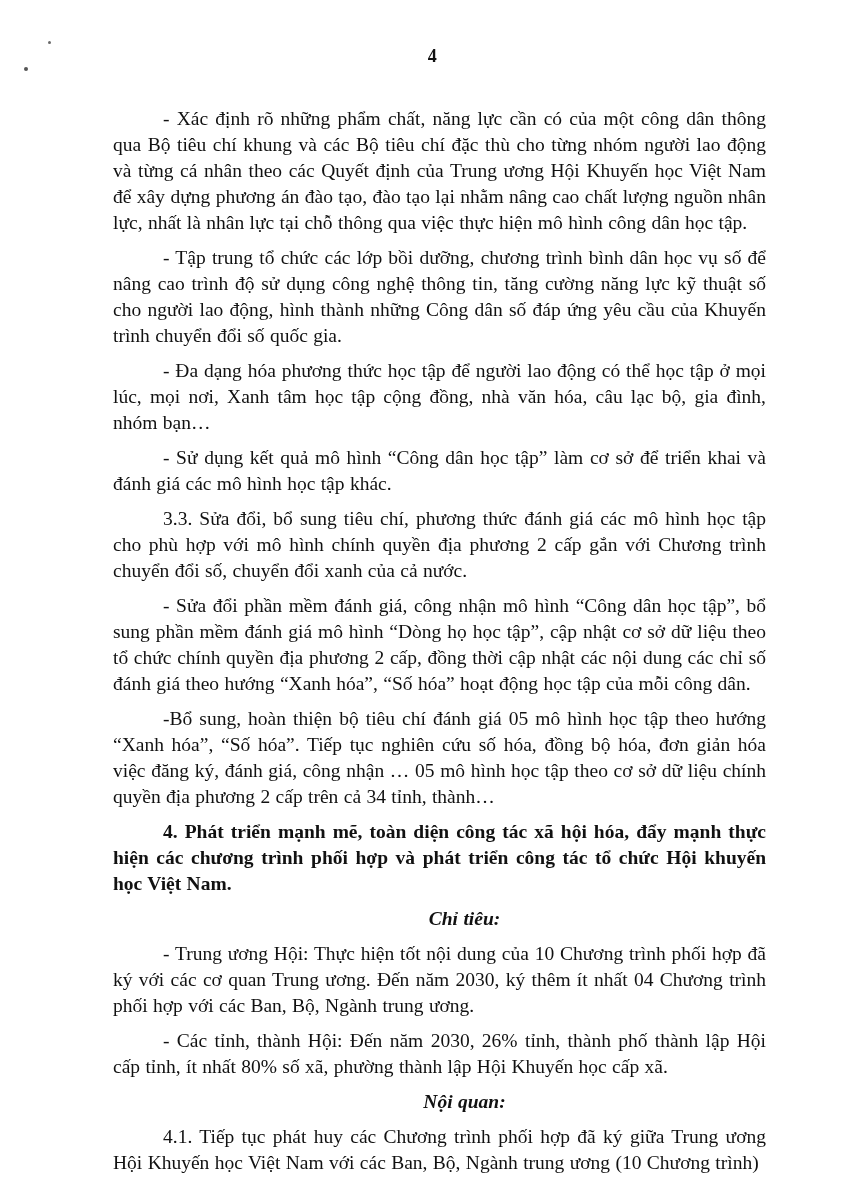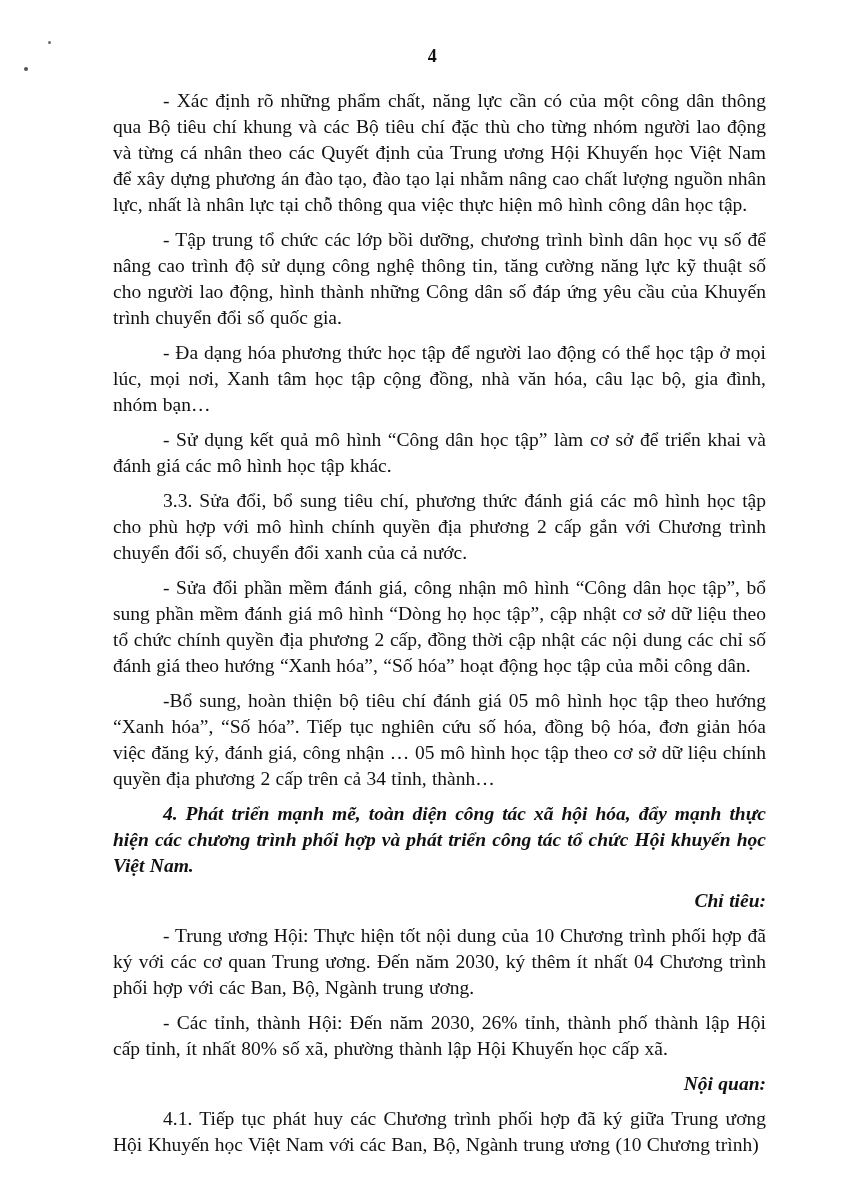--- a/index.html
+++ b/index.html
@@ -21,40 +21,39 @@
     left: 0;
     width: 849px;
     text-align: center;
     font-size: 18px;
     font-weight: 700;
     letter-spacing: 0.5px;
     transform: translateX(8px);
   }
   .text-block {
     position: absolute;
-    top: 88px;
+    top: 106px;
     left: 113px;
     width: 653px;
   }
   .para {
     margin: 0 0 9px 0;
     font-size: 19.5px;
     line-height: 26px;
     text-align: justify;
     text-indent: 50px;
     word-spacing: 0.5px;
   }
   .para.bold {
     font-weight: 700;
-    font-style: italic;
   }
   .para.bold-italic {
     font-weight: 700;
     font-style: italic;
-    text-align: right;
+    text-align: center;
   }
   .speck {
     position: absolute;
     background: #2a2a2a;
     border-radius: 50%;
   }
   .speck-1 { left: 48px; top: 41px; width: 3px; height: 3px; opacity: .7; }
   .speck-2 { left: 24px; top: 67px; width: 4px; height: 4px; opacity: .8; }
 </style>
 </head>

